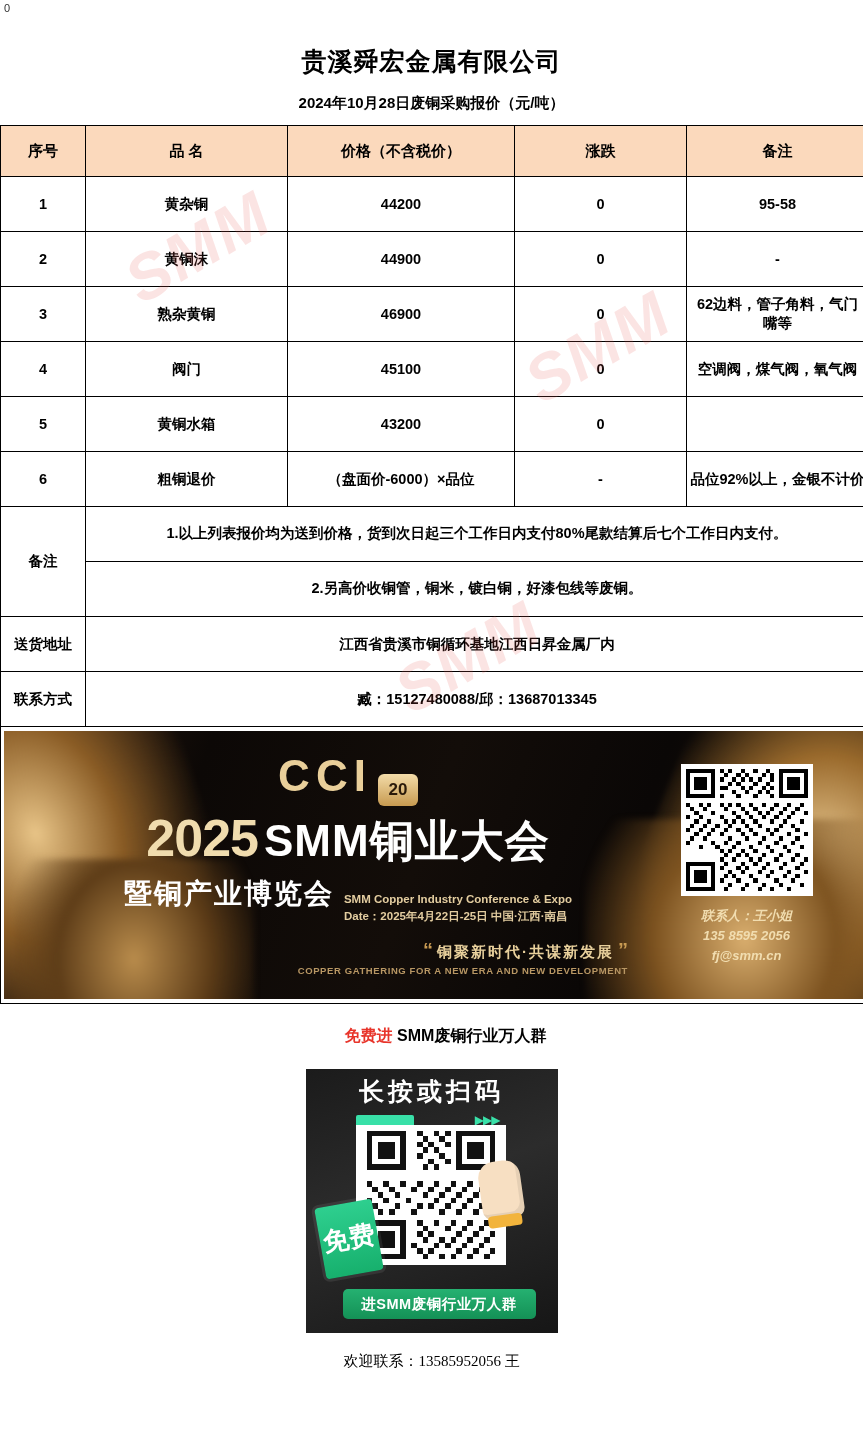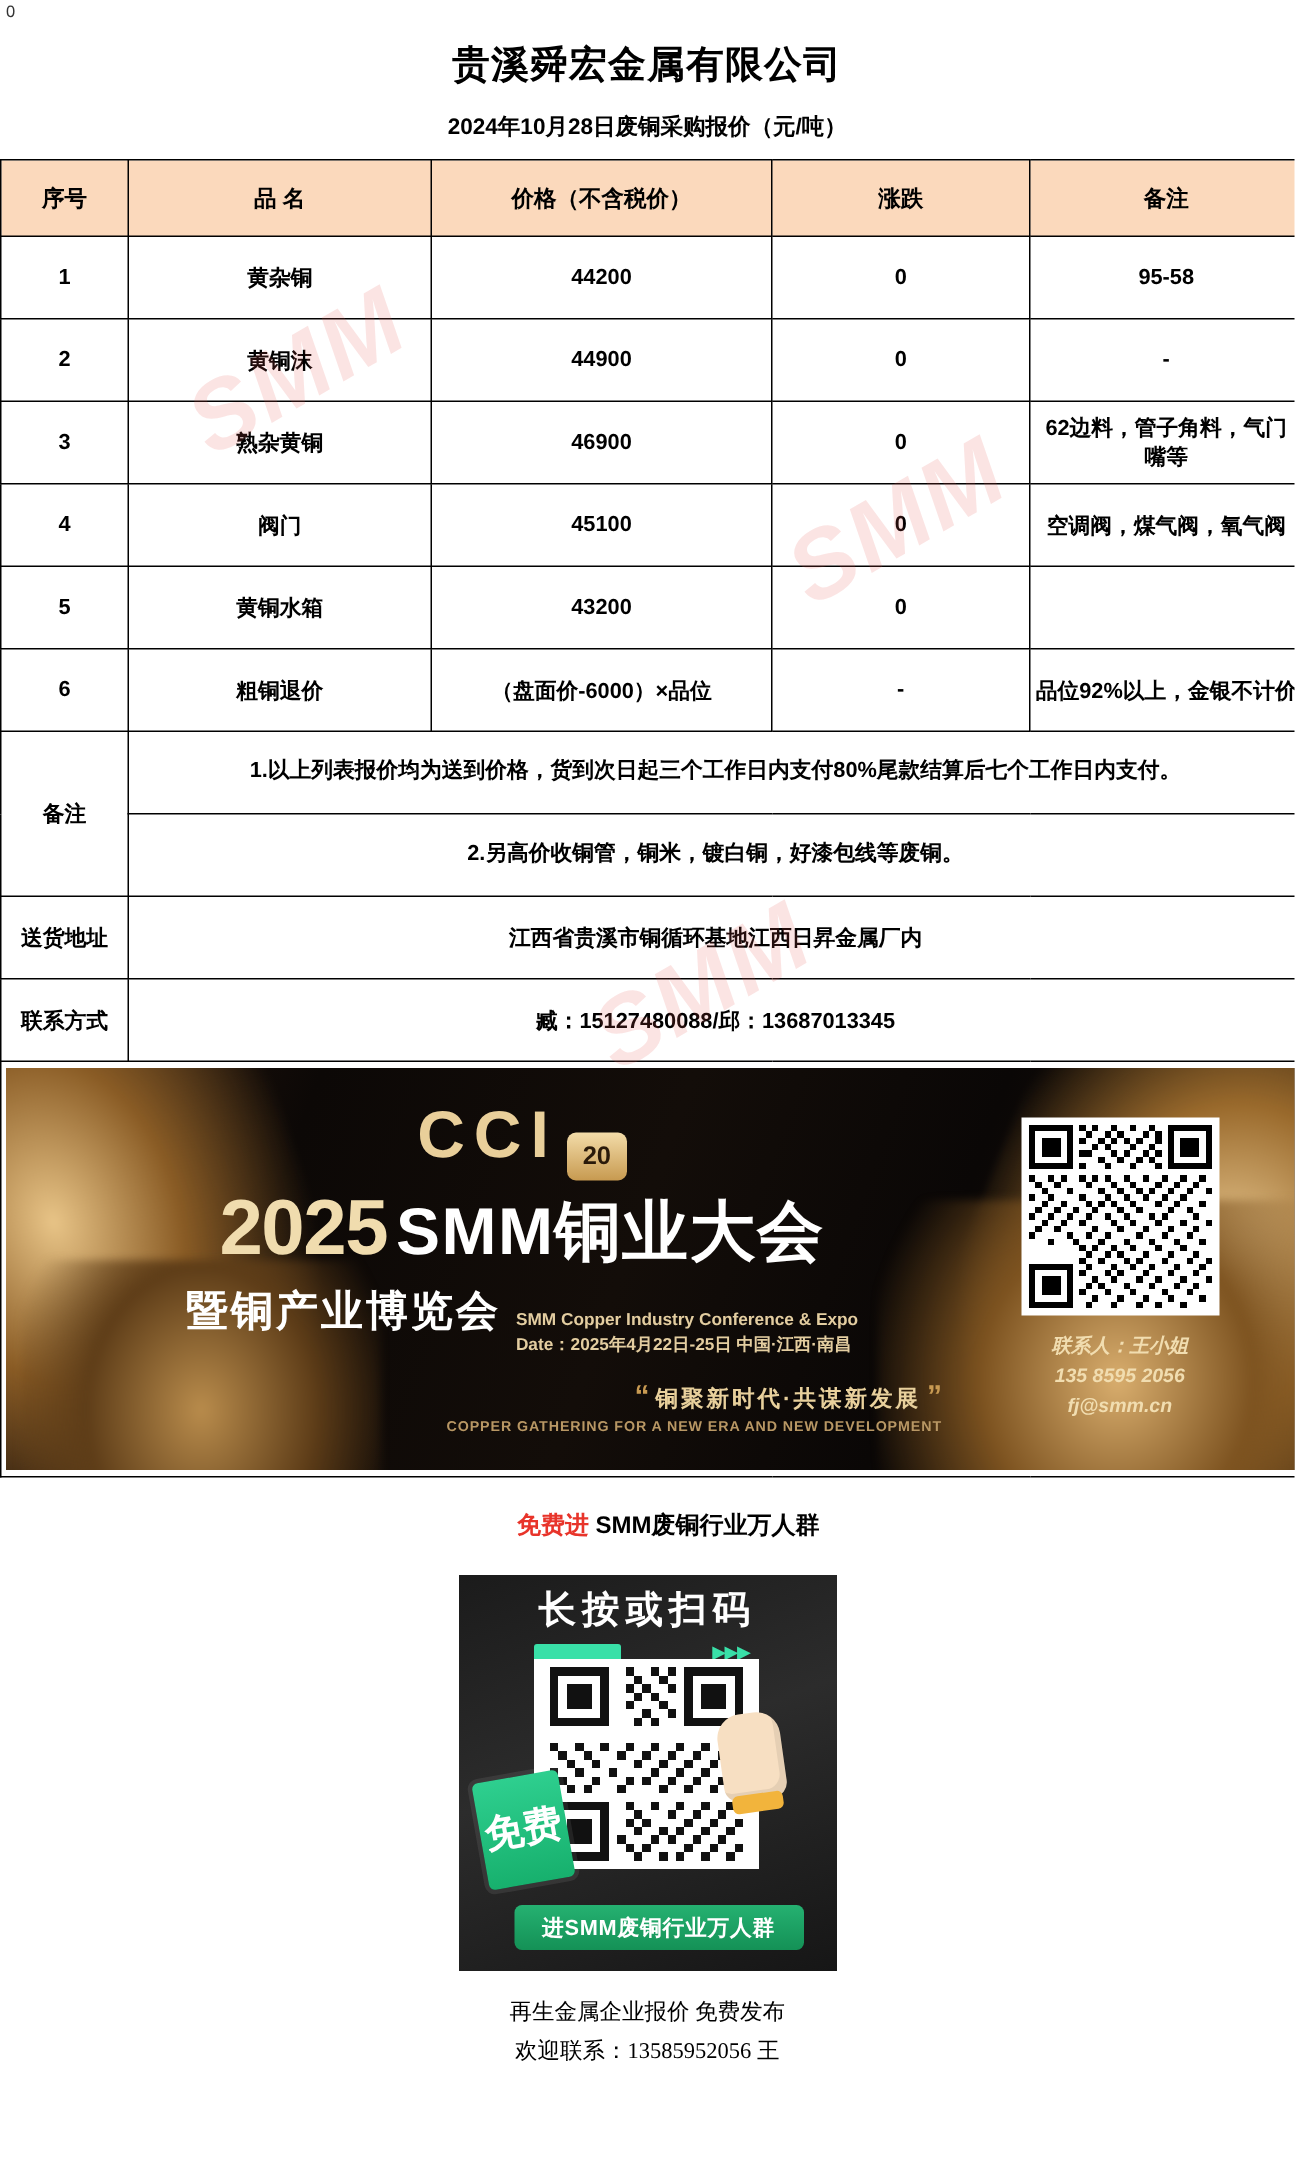--- a/index.html
+++ b/index.html
@@ -22,21 +22,21 @@
     position: absolute;
     top: 2px;
     left: 4px;
     font-size: 11px;
     color: #333;
   }
   .title {
     text-align: center;
     font-size: 25px;
     font-weight: bold;
-    margin-top: 26px;
+    margin-top: 45px;
     letter-spacing: 1px;
   }
   .subtitle {
     text-align: center;
     font-size: 15px;
     font-weight: bold;
     margin-top: 16px;
     margin-bottom: 12px;
   }
   table.price {
@@ -852,17 +852,16 @@
           </g>
         </svg>
       </div>
       <div class="free-badge">免费</div>
       <div class="hand"></div>
       <div class="qr-cta">进SMM废铜行业万人群</div>
     </div>
   </div>
 
   <div class="footer">
-    <div>再生金属企业报价  免费发布</div>
     <div>欢迎联系：13585952056  王</div>
   </div>
 
 </div>
 
 </body></html>

